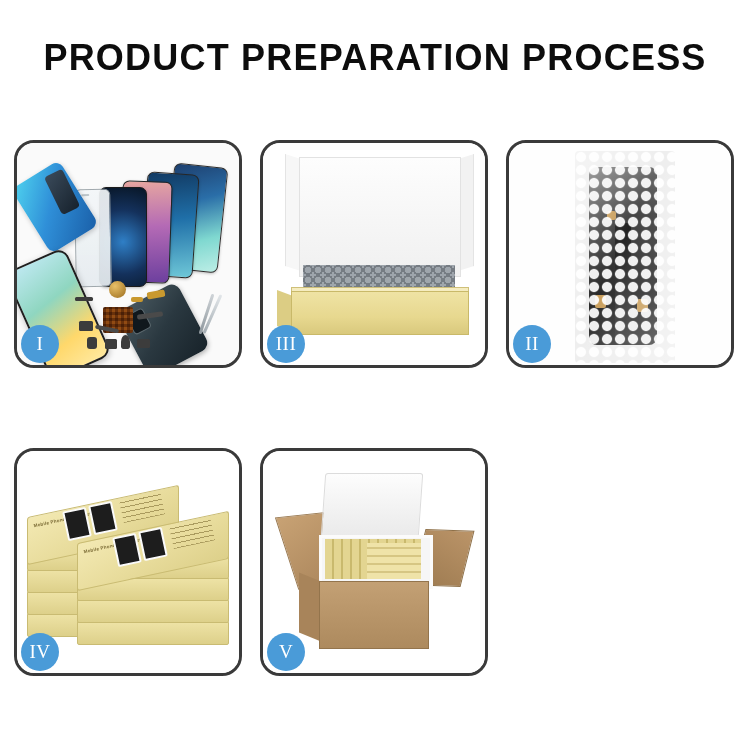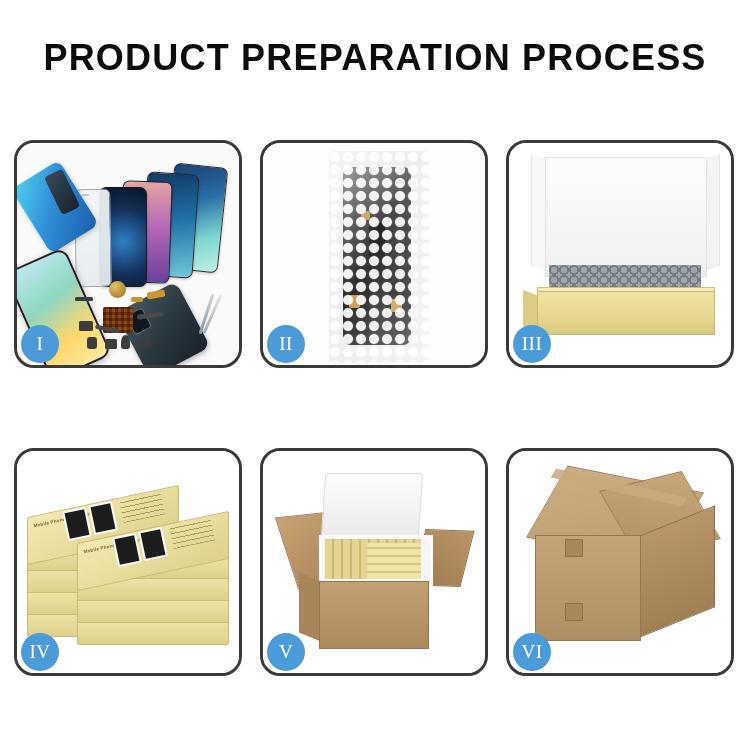--- a/index.html
+++ b/index.html
@@ -271,49 +271,49 @@
           <div class="flex" style="left:20px;top:44px;width:24px;height:4px;transform:rotate(12deg);"></div>
           <div class="gold" style="left:72px;top:8px;width:18px;height:7px;transform:rotate(-10deg);"></div>
           <div class="gold" style="left:56px;top:14px;width:12px;height:5px;"></div>
         </div>
         <div class="tweez"></div>
       </div>
       <div class="badge">I</div>
     </div>
 
     <div class="panel">
+      <div class="panel-inner p3">
+        <div class="b3-lid-l"></div>
+        <div class="b3-lid-r"></div>
+        <div class="b3-lid"></div>
+        <div class="b3-foam"></div>
+        <div class="b3-side"></div>
+        <div class="b3-base-lip"></div>
+        <div class="b3-base"></div>
+      </div>
+      <div class="badge">III</div>
+    </div>
+
+    <div class="panel">
       <div class="panel-inner p2">
         <div class="bw-bag">
           <div class="bw-item">
             <div class="bw-strip"></div>
             <div class="bw-tab" style="left:6px;top:128px;"></div>
             <div class="bw-tab" style="left:48px;top:132px;"></div>
             <div class="bw-tab" style="left:18px;top:44px;width:9px;height:9px;"></div>
           </div>
           <div class="bw-bubbles"></div>
           <div class="bw-sheen"></div>
         </div>
       </div>
       <div class="badge">II</div>
     </div>
 
     <div class="panel">
-      <div class="panel-inner p3">
-        <div class="b3-lid-l"></div>
-        <div class="b3-lid-r"></div>
-        <div class="b3-lid"></div>
-        <div class="b3-foam"></div>
-        <div class="b3-side"></div>
-        <div class="b3-base-lip"></div>
-        <div class="b3-base"></div>
-      </div>
-      <div class="badge">III</div>
-    </div>
-
-    <div class="panel">
       <div class="panel-inner p4">
         <div class="stack">
           <div class="sb" style="left:6px;top:142px;"></div>
           <div class="sb" style="left:6px;top:120px;"></div>
           <div class="sb" style="left:6px;top:98px;"></div>
           <div class="sb" style="left:6px;top:76px;"></div>
           <div class="sb" style="left:56px;top:150px;"></div>
           <div class="sb" style="left:56px;top:128px;"></div>
           <div class="sb" style="left:56px;top:106px;"></div>
           <div class="sb" style="left:56px;top:84px;"></div>
@@ -341,27 +341,15 @@
         <div class="c5-foamlid"></div>
         <div class="c5-inner"></div>
         <div class="c5-yellow"></div>
         <div class="c5-yellow2"></div>
         <div class="c5-left"></div>
         <div class="c5-front"></div>
       </div>
       <div class="badge">V</div>
     </div>
 
-    <div class="panel">
-      <div class="panel-inner p6">
-        <div class="c6-top"></div>
-        <div class="c6-top2"></div>
-        <div class="c6-tape"></div>
-        <div class="c6-side"></div>
-        <div class="c6-front"></div>
-        <div class="c6-tab" style="left:56px;top:88px;width:16px;height:16px;"></div>
-        <div class="c6-tab" style="left:56px;top:152px;width:16px;height:16px;"></div>
-      </div>
-      <div class="badge">VI</div>
-    </div>
 
   </div>
 </div>
 
 </body></html>

